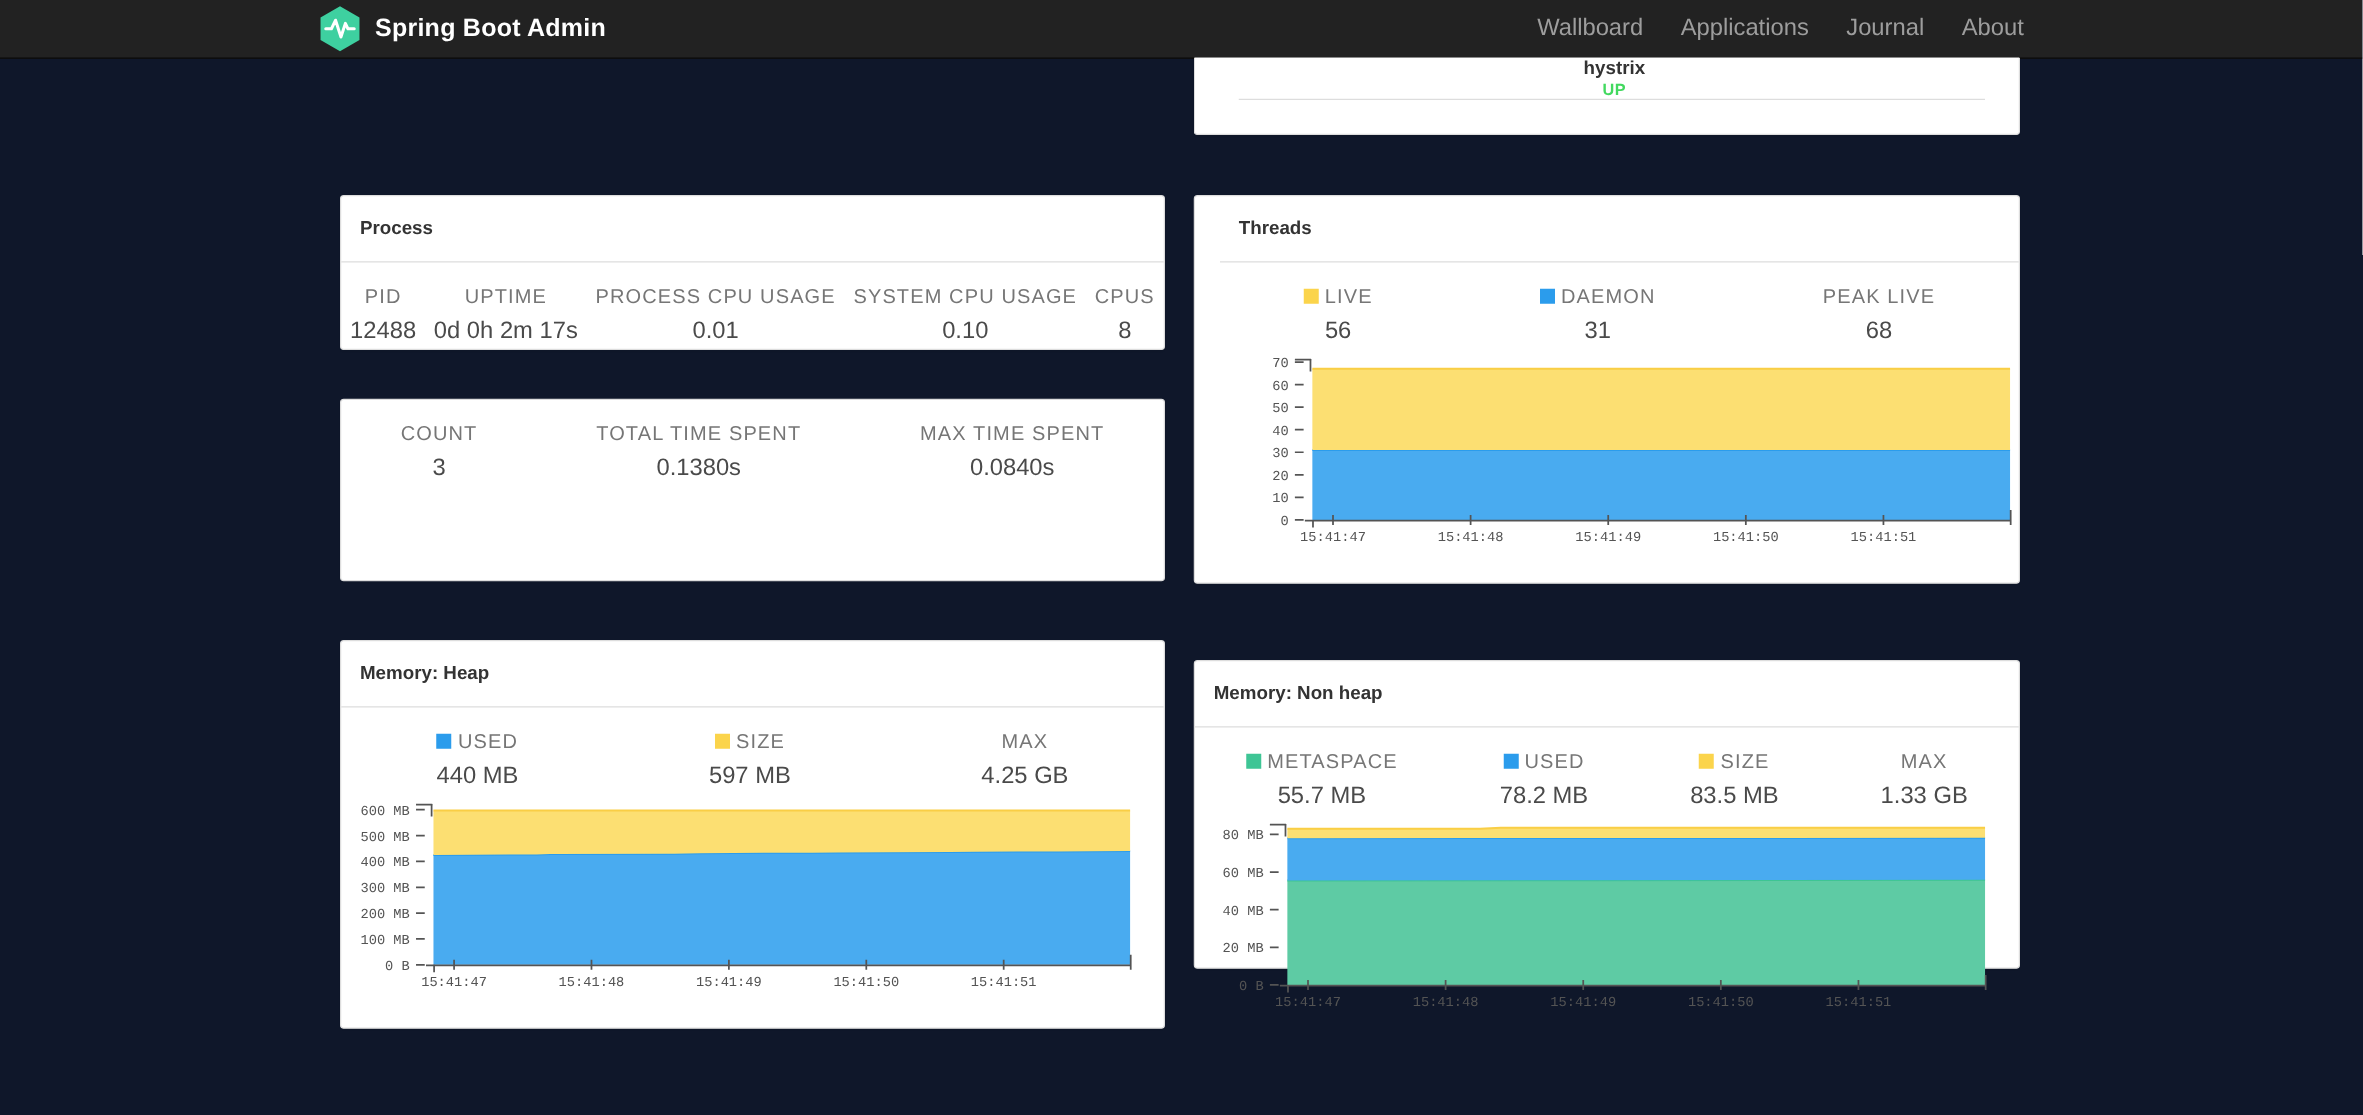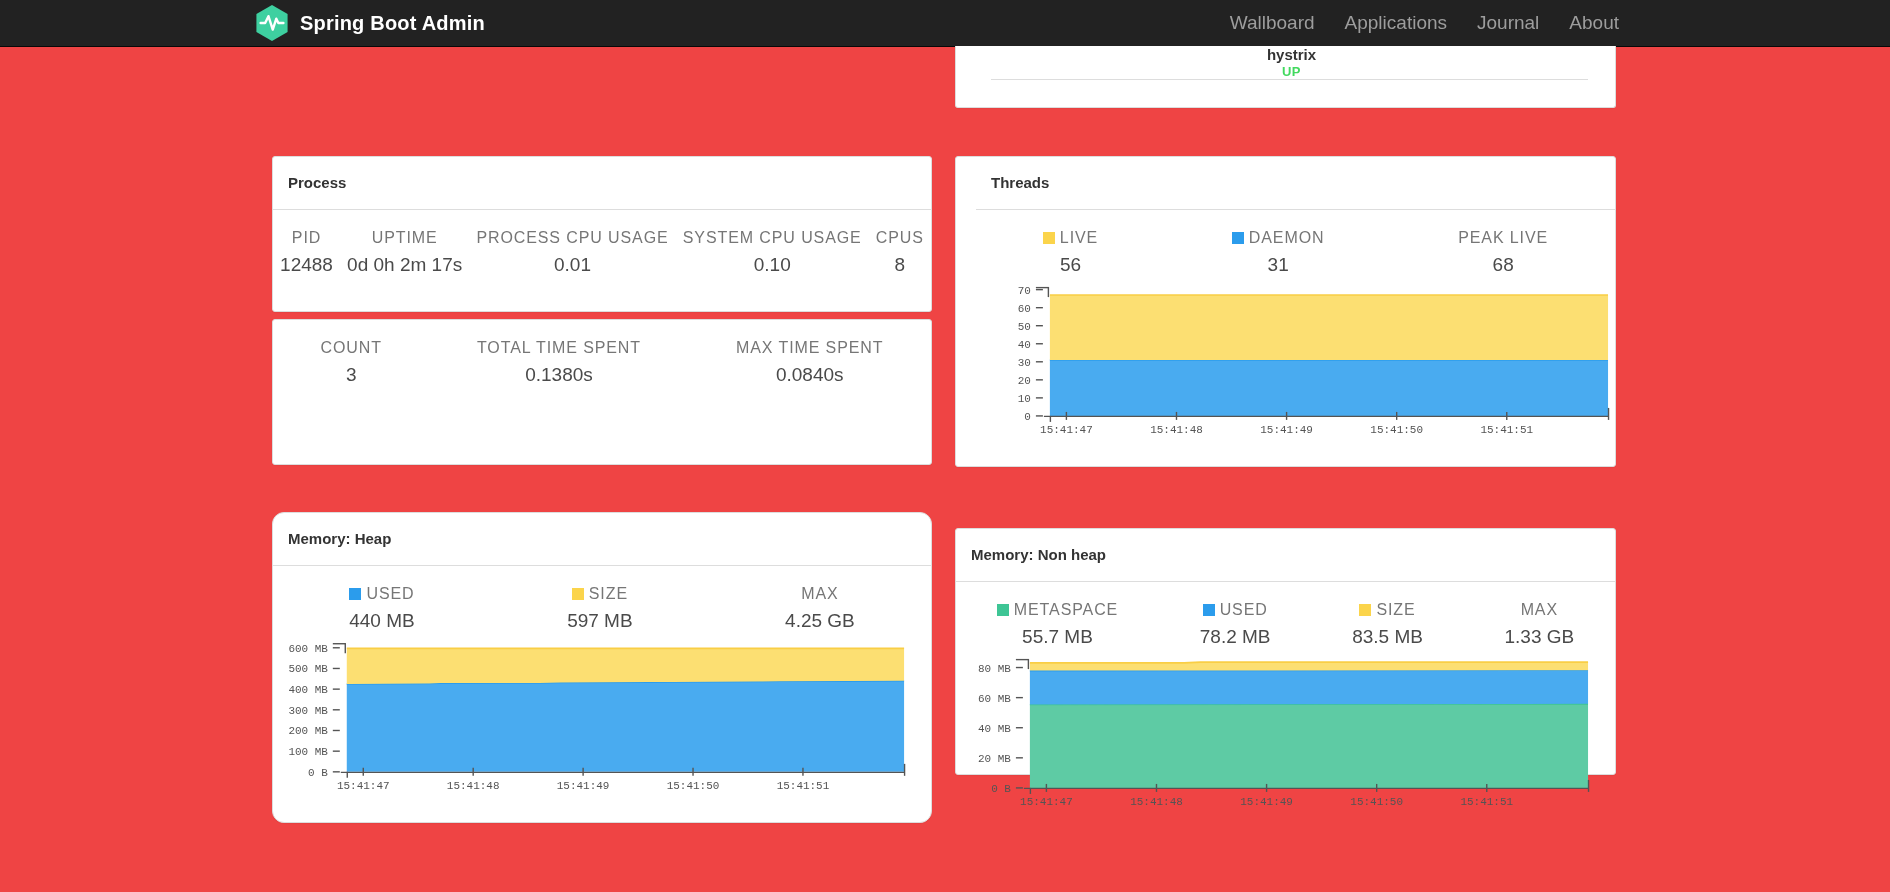--- a/index.html
+++ b/index.html
@@ -1,16 +1,16 @@
 <!DOCTYPE html>
 <html><head>
 <meta charset="utf-8">
 <style>
   html,body{margin:0;padding:0;background:#fff;}
-  .canvas{position:relative;width:1890px;height:892px;background:#ef4444;overflow:hidden;
+  .canvas{position:relative;width:1890px;height:892px;background:#0f172a;overflow:hidden;
           font-family:"Liberation Sans",sans-serif;}
 
   
   .navbar{position:absolute;left:0;top:0;width:1890px;height:46px;background:#222222;
           border-bottom:1px solid #080808;}
   .brand{position:absolute;left:253px;top:0;height:46px;display:flex;align-items:center;gap:9px;
          text-decoration:none;cursor:pointer;}
   .brand-text{color:#ffffff;font-size:20px;font-weight:bold;letter-spacing:.2px;white-space:nowrap;}
   .nav-links{position:absolute;right:271px;top:0;height:46px;display:flex;align-items:center;gap:30px;}
   .nav-link{color:#9d9d9d;font-size:19px;text-decoration:none;cursor:pointer;white-space:nowrap;}
@@ -61,21 +61,21 @@
   </div>
 
   <div class="panel app-panel" style="left:955px;top:46px;width:661px;height:62px;">
     <div class="app-row">
       <span class="app-name">hystrix</span>
       <span class="app-status" style="color: rgb(66, 217, 95);">UP</span>
     </div>
     <div class="app-divider"></div>
   </div>
 
-  <div class="panel" style="left:272px;top:156px;width:660px;height:156px;">
+  <div class="panel" style="left:272px;top:156px;width:660px;height:124px;">
     <div class="panel-head">Process</div>
     <div class="stats">
       <div>
         <div class="stat-label">PID</div>
         <div class="stat-value">12488</div>
       </div>
       <div>
         <div class="stat-label">UPTIME</div>
         <div class="stat-value">0d 0h 2m 17s</div>
       </div>
@@ -159,21 +159,21 @@
         <div class="stat-label">TOTAL TIME SPENT</div>
         <div class="stat-value">0.1380s</div>
       </div>
       <div>
         <div class="stat-label">MAX TIME SPENT</div>
         <div class="stat-value">0.0840s</div>
       </div>
     </div>
   </div>
 
-  <div class="panel" style="left:272px;top:512px;width:660px;height:311px;border-radius:12px;">
+  <div class="panel" style="left:272px;top:512px;width:660px;height:311px;">
     <div class="panel-head">Memory: Heap</div>
     <div class="stats">
       <div>
         <div class="stat-label"><span class="swatch" style="background: rgb(43, 156, 236);"></span><span>USED</span></div>
         <div class="stat-value">440 MB</div>
       </div>
       <div>
         <div class="stat-label"><span class="swatch" style="background: rgb(251, 212, 75);"></span><span>SIZE</span></div>
         <div class="stat-value">597 MB</div>
       </div>

